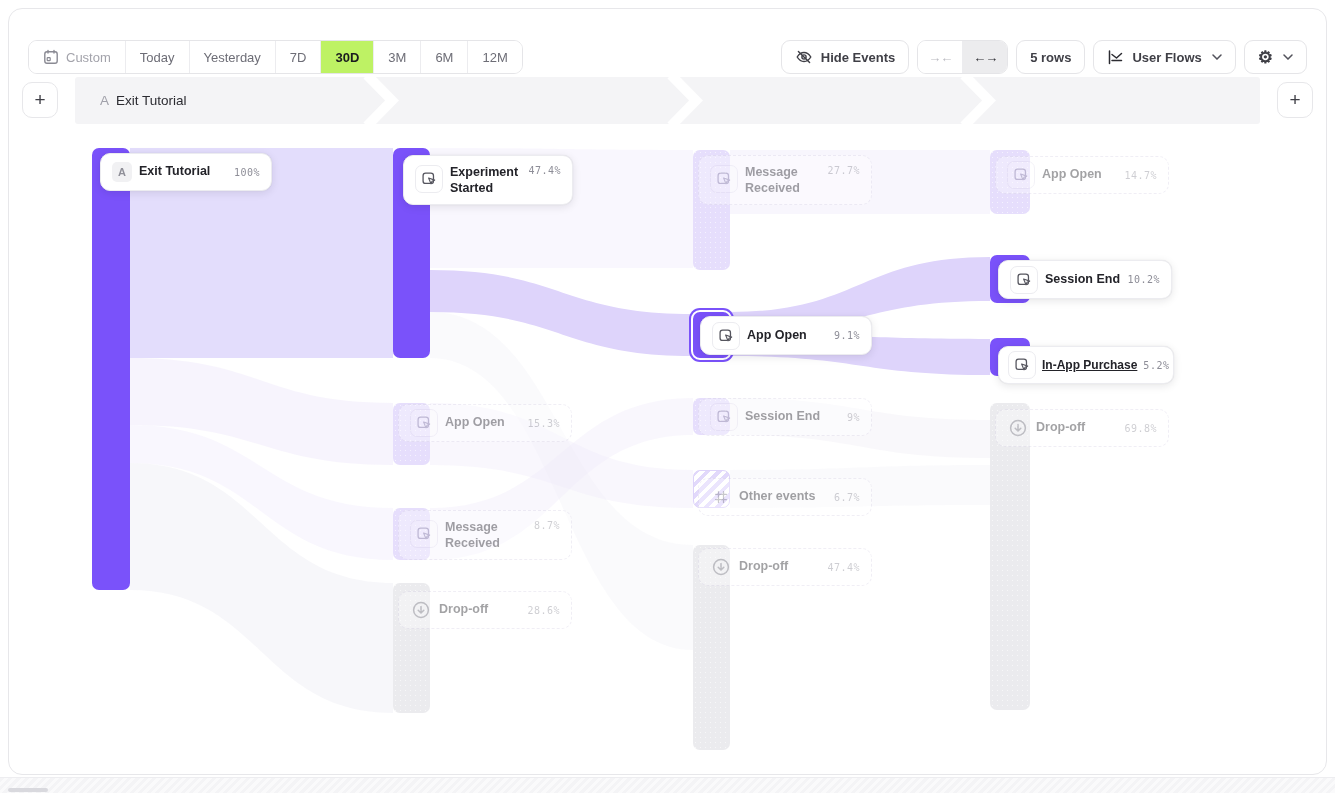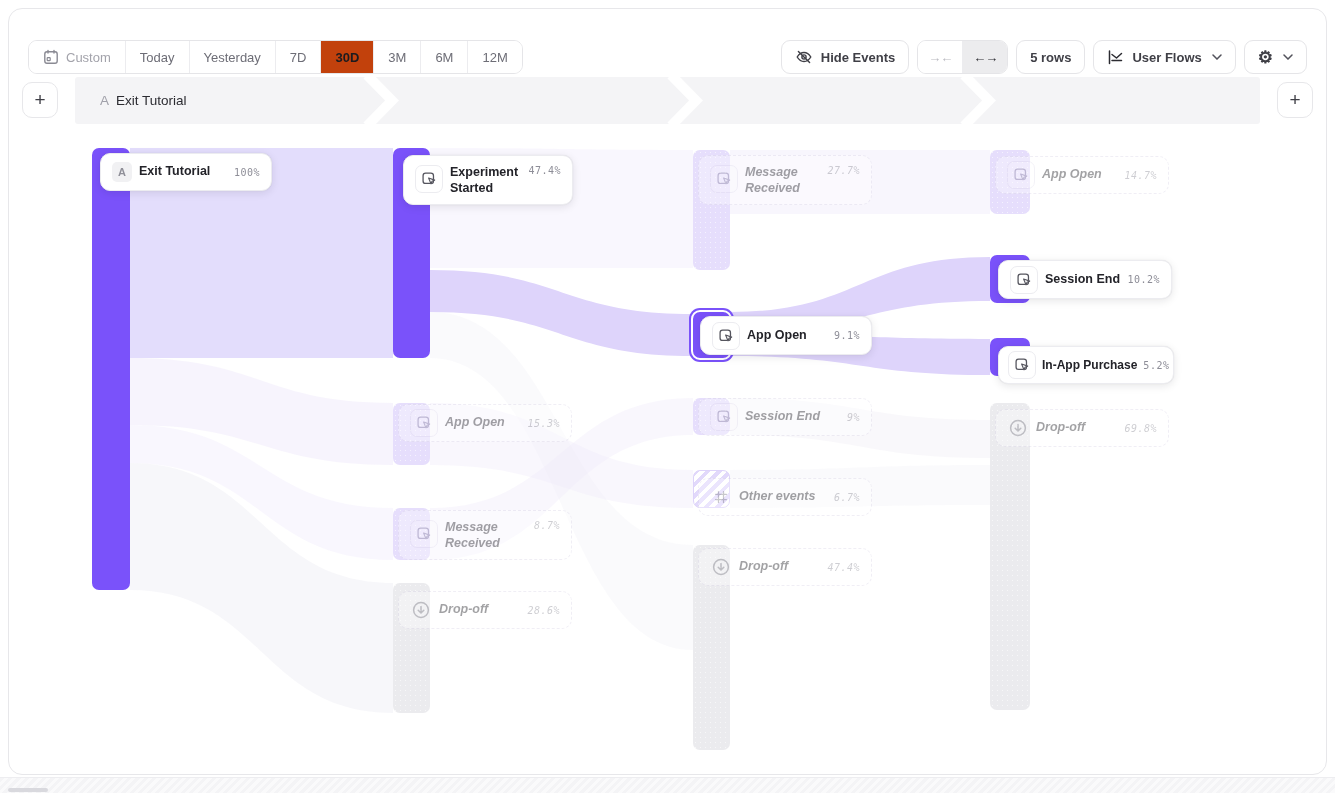--- a/index.html
+++ b/index.html
@@ -5,21 +5,21 @@
   html,body{margin:0;padding:0;background:#fff;}
   body{width:1335px;height:793px;overflow:hidden;font-family:"Liberation Sans",sans-serif;-webkit-font-smoothing:antialiased;}
   .page{position:relative;width:1335px;height:793px;background:#fff;}
   .panel{position:absolute;left:8px;top:8px;width:1317px;height:765px;background:#fff;border:1px solid #e7e7ea;border-radius:14px;}
   
   .toolbar{position:absolute;left:28px;right:28px;top:40px;height:34px;display:flex;justify-content:space-between;z-index:5;}
   .seg-group{display:flex;align-items:stretch;background:#fff;border:1px solid #e5e5e8;border-radius:9px;overflow:hidden;height:34px;box-sizing:border-box;}
   .seg{display:flex;align-items:center;gap:7px;padding:0 14px;font-size:13px;color:#6d6d76;cursor:pointer;background:#fff;border:none;}
   .seg + .seg{border-left:1px solid #ececef;}
   .seg.muted{color:#a3a3ab;}
-  .seg.selected{background:#c2410c;color:#1b1b1f;font-weight:700;}
+  .seg.selected{background:#bef264;color:#1b1b1f;font-weight:700;}
   .btn{display:flex;align-items:center;gap:8px;background:#fff;border:1px solid #e5e5e8;border-radius:9px;height:34px;box-sizing:border-box;padding:0 13px;font-size:13px;color:#3f3f46;font-weight:700;cursor:pointer;}
   .right-cluster{display:flex;gap:8px;}
   .arrow-seg{padding:0 10px;font-size:13px;letter-spacing:-1px;font-weight:700;display:flex;align-items:center;}
   .arrow-seg.dim{color:#b9b9c0;}
   .arrow-seg.sel{background:#ececee;color:#2b2b31;}
   .icon-svg{display:block;}
   .chev{margin-left:2px;}
   .gear-glyph{font-size:17px;line-height:1;color:#3f3f46;}
   
   .plus-btn{position:absolute;width:36px;height:36px;background:#fff;border:1px solid #e7e7ea;border-radius:10px;display:flex;align-items:center;justify-content:center;font-size:19px;color:#3f3f46;cursor:pointer;z-index:5;box-sizing:border-box;}
@@ -33,21 +33,21 @@
   .bar.active{background:#7a52fa;}
   .bar.faded{background-color:#e6defc;background-image:radial-gradient(rgba(255,255,255,.6) 26%,transparent 27%);background-size:5px 5px;}
   .bar.dropoff{background-color:#ebebee;background-image:radial-gradient(rgba(255,255,255,.6) 26%,transparent 27%);background-size:5px 5px;}
   .bar.hatched{background:repeating-linear-gradient(135deg,#e2d9fb 0 4px,#ffffff 4px 8px);border:1px solid #ddd3fa;box-sizing:border-box;}
   .bar.ring{border:2px solid #fff;box-shadow:0 0 0 2px #7a52fa;border-radius:9px;box-sizing:border-box;}
   .card{position:absolute;display:flex;align-items:center;gap:7px;background:#fff;border:1px solid #ececf0;border-radius:10px;box-shadow:0 2px 8px rgba(24,24,27,.10),0 0 1px rgba(24,24,27,.12);padding:0 11px;box-sizing:border-box;z-index:3;cursor:pointer;}
   .card .name{font-size:12.5px;font-weight:700;color:#232329;line-height:1.25;}
   .card .pct{margin-left:auto;font-family:"DejaVu Sans Mono",monospace;font-size:10px;letter-spacing:.5px;color:#8d8d97;white-space:nowrap;}
   .card.two .name{flex:0 1 92px;}
   .card.two{align-items:flex-start;padding-top:9px;}
-  .card.faded{opacity:.42;box-shadow:none;border:1px dashed #dcd8e8;background:rgba(255,255,255,.75);font-style:italic;}
+  .card.faded{opacity:.42;box-shadow:none;border:1px dashed #dcd8e8;background:rgba(255,255,255,.75);}
   .a-badge{width:20px;height:20px;border-radius:5px;background:#f1f1f3;color:#8f8f98;font-size:11px;font-weight:600;display:flex;align-items:center;justify-content:center;flex:0 0 auto;}
   .ev-icon{width:26px;height:26px;border-radius:7px;border:1px solid #ececf0;display:flex;align-items:center;justify-content:center;color:#55555e;flex:0 0 auto;background:#fff;}
   .card.faded .ev-icon{border-color:#e4e1ee;color:#8a86a0;}
   .do-icon{width:22px;height:22px;display:flex;align-items:center;justify-content:center;color:#7e7e88;flex:0 0 auto;}
   
   .footer-strip{position:absolute;left:0;right:0;top:777px;height:16px;background:repeating-linear-gradient(135deg,#f4f4f6 0 3px,#fafafb 3px 6px);border-top:1px solid #ededf0;}
   .h-thumb{position:absolute;left:8px;top:788px;width:40px;height:4px;border-radius:2px;background:#d9d9de;z-index:6;cursor:grab;}
 </style>
 </head>
 <body>
@@ -312,21 +312,21 @@
     <span class="name">Session End</span>
     <span class="pct">10.2%</span>
   </div>
   <div class="card" style="left:998px;top:346px;width:176px;height:38px;gap:6px;padding:0 9px;">
     <span class="ev-icon">
         <svg width="16" height="16" viewBox="0 0 20 20">
           <rect x="2.6" y="2.6" width="13" height="13" rx="3.2" fill="none" stroke="currentColor" stroke-width="1.6"></rect>
           <path d="M9.5 8.8l7.6 2.6-3.3 1.3-1.3 3.3z" fill="#fff" stroke="currentColor" stroke-width="1.4" stroke-linejoin="round"></path>
         </svg>
       </span>
-    <span class="name" style="font-size:12px;white-space:nowrap;">In-App Purchase</span>
+    <span class="name" style="font-size:12px;white-space:nowrap;text-decoration:underline;">In-App Purchase</span>
     <span class="pct">5.2%</span>
   </div>
   <div class="card faded" style="left:995px;top:409px;width:174px;height:38px;">
     <span class="do-icon">
         <svg width="20" height="20" viewBox="0 0 20 20">
           <circle cx="10" cy="10" r="7.4" fill="none" stroke="currentColor" stroke-width="1.5"></circle>
           <path d="M10 6.4v6.4M7.2 10.2 10 13l2.8-2.8" stroke="currentColor" stroke-width="1.5" fill="none" stroke-linecap="round" stroke-linejoin="round"></path>
         </svg>
       </span>
     <span class="name">Drop-off</span>

